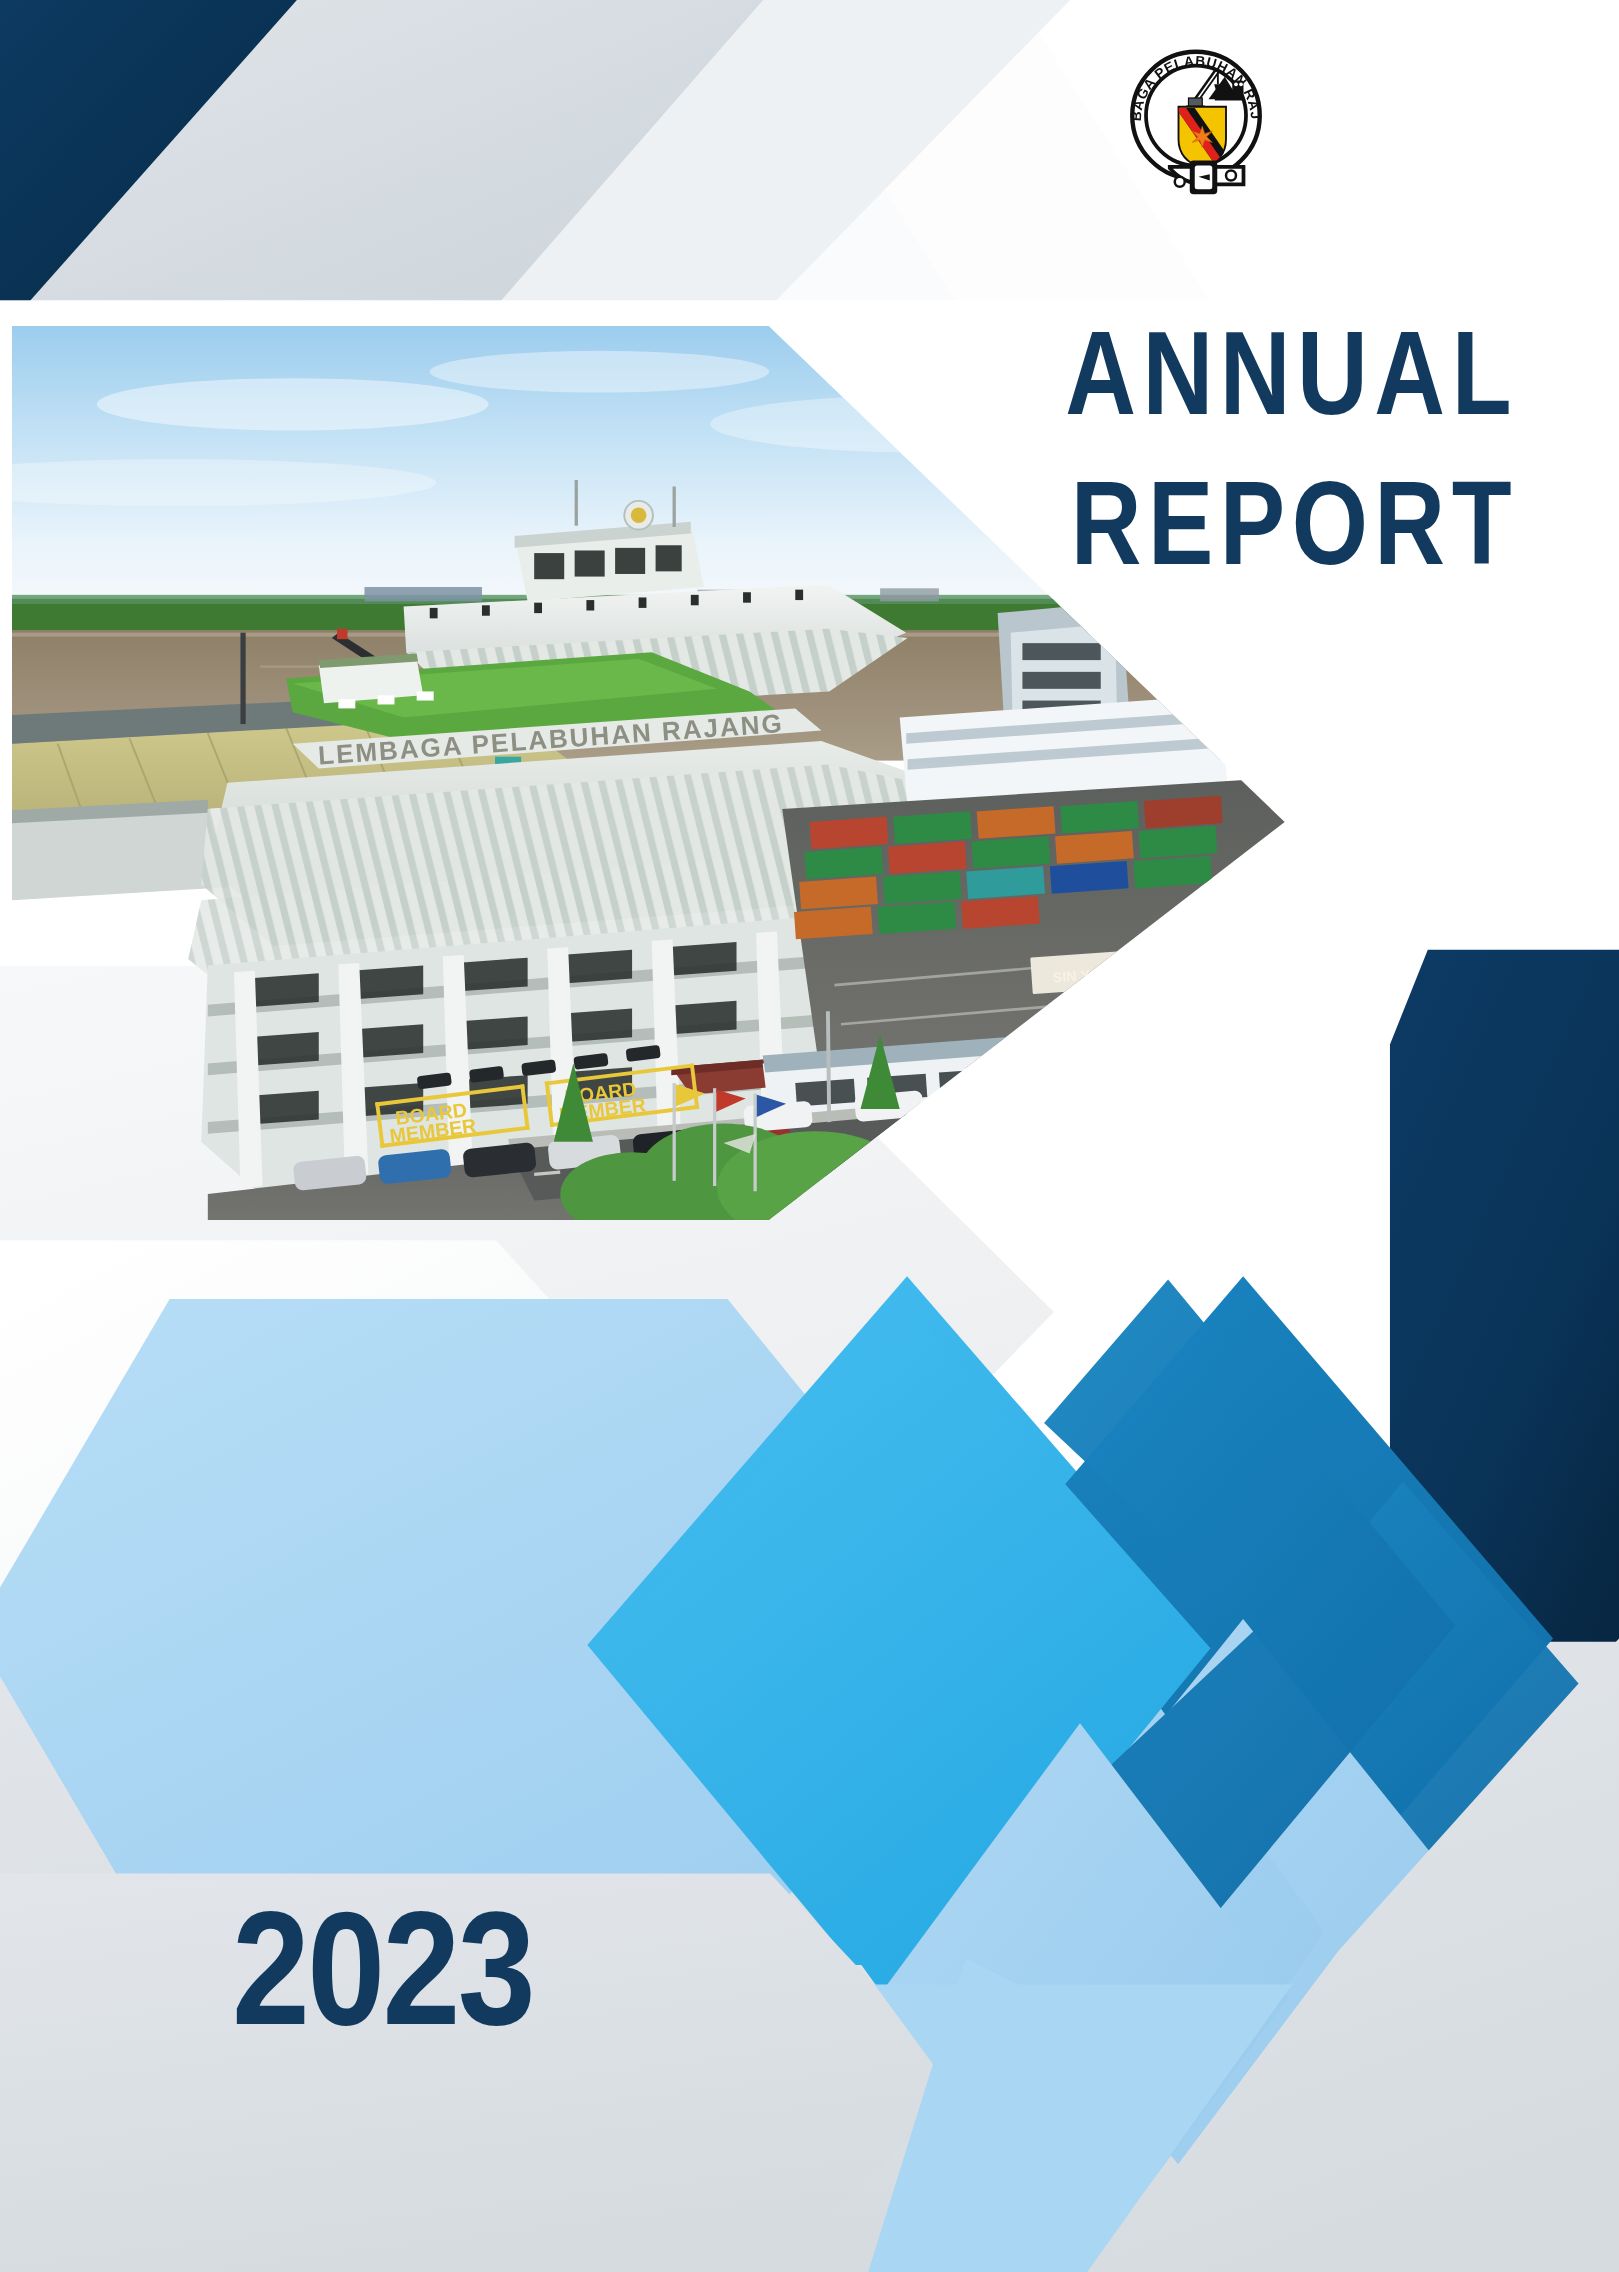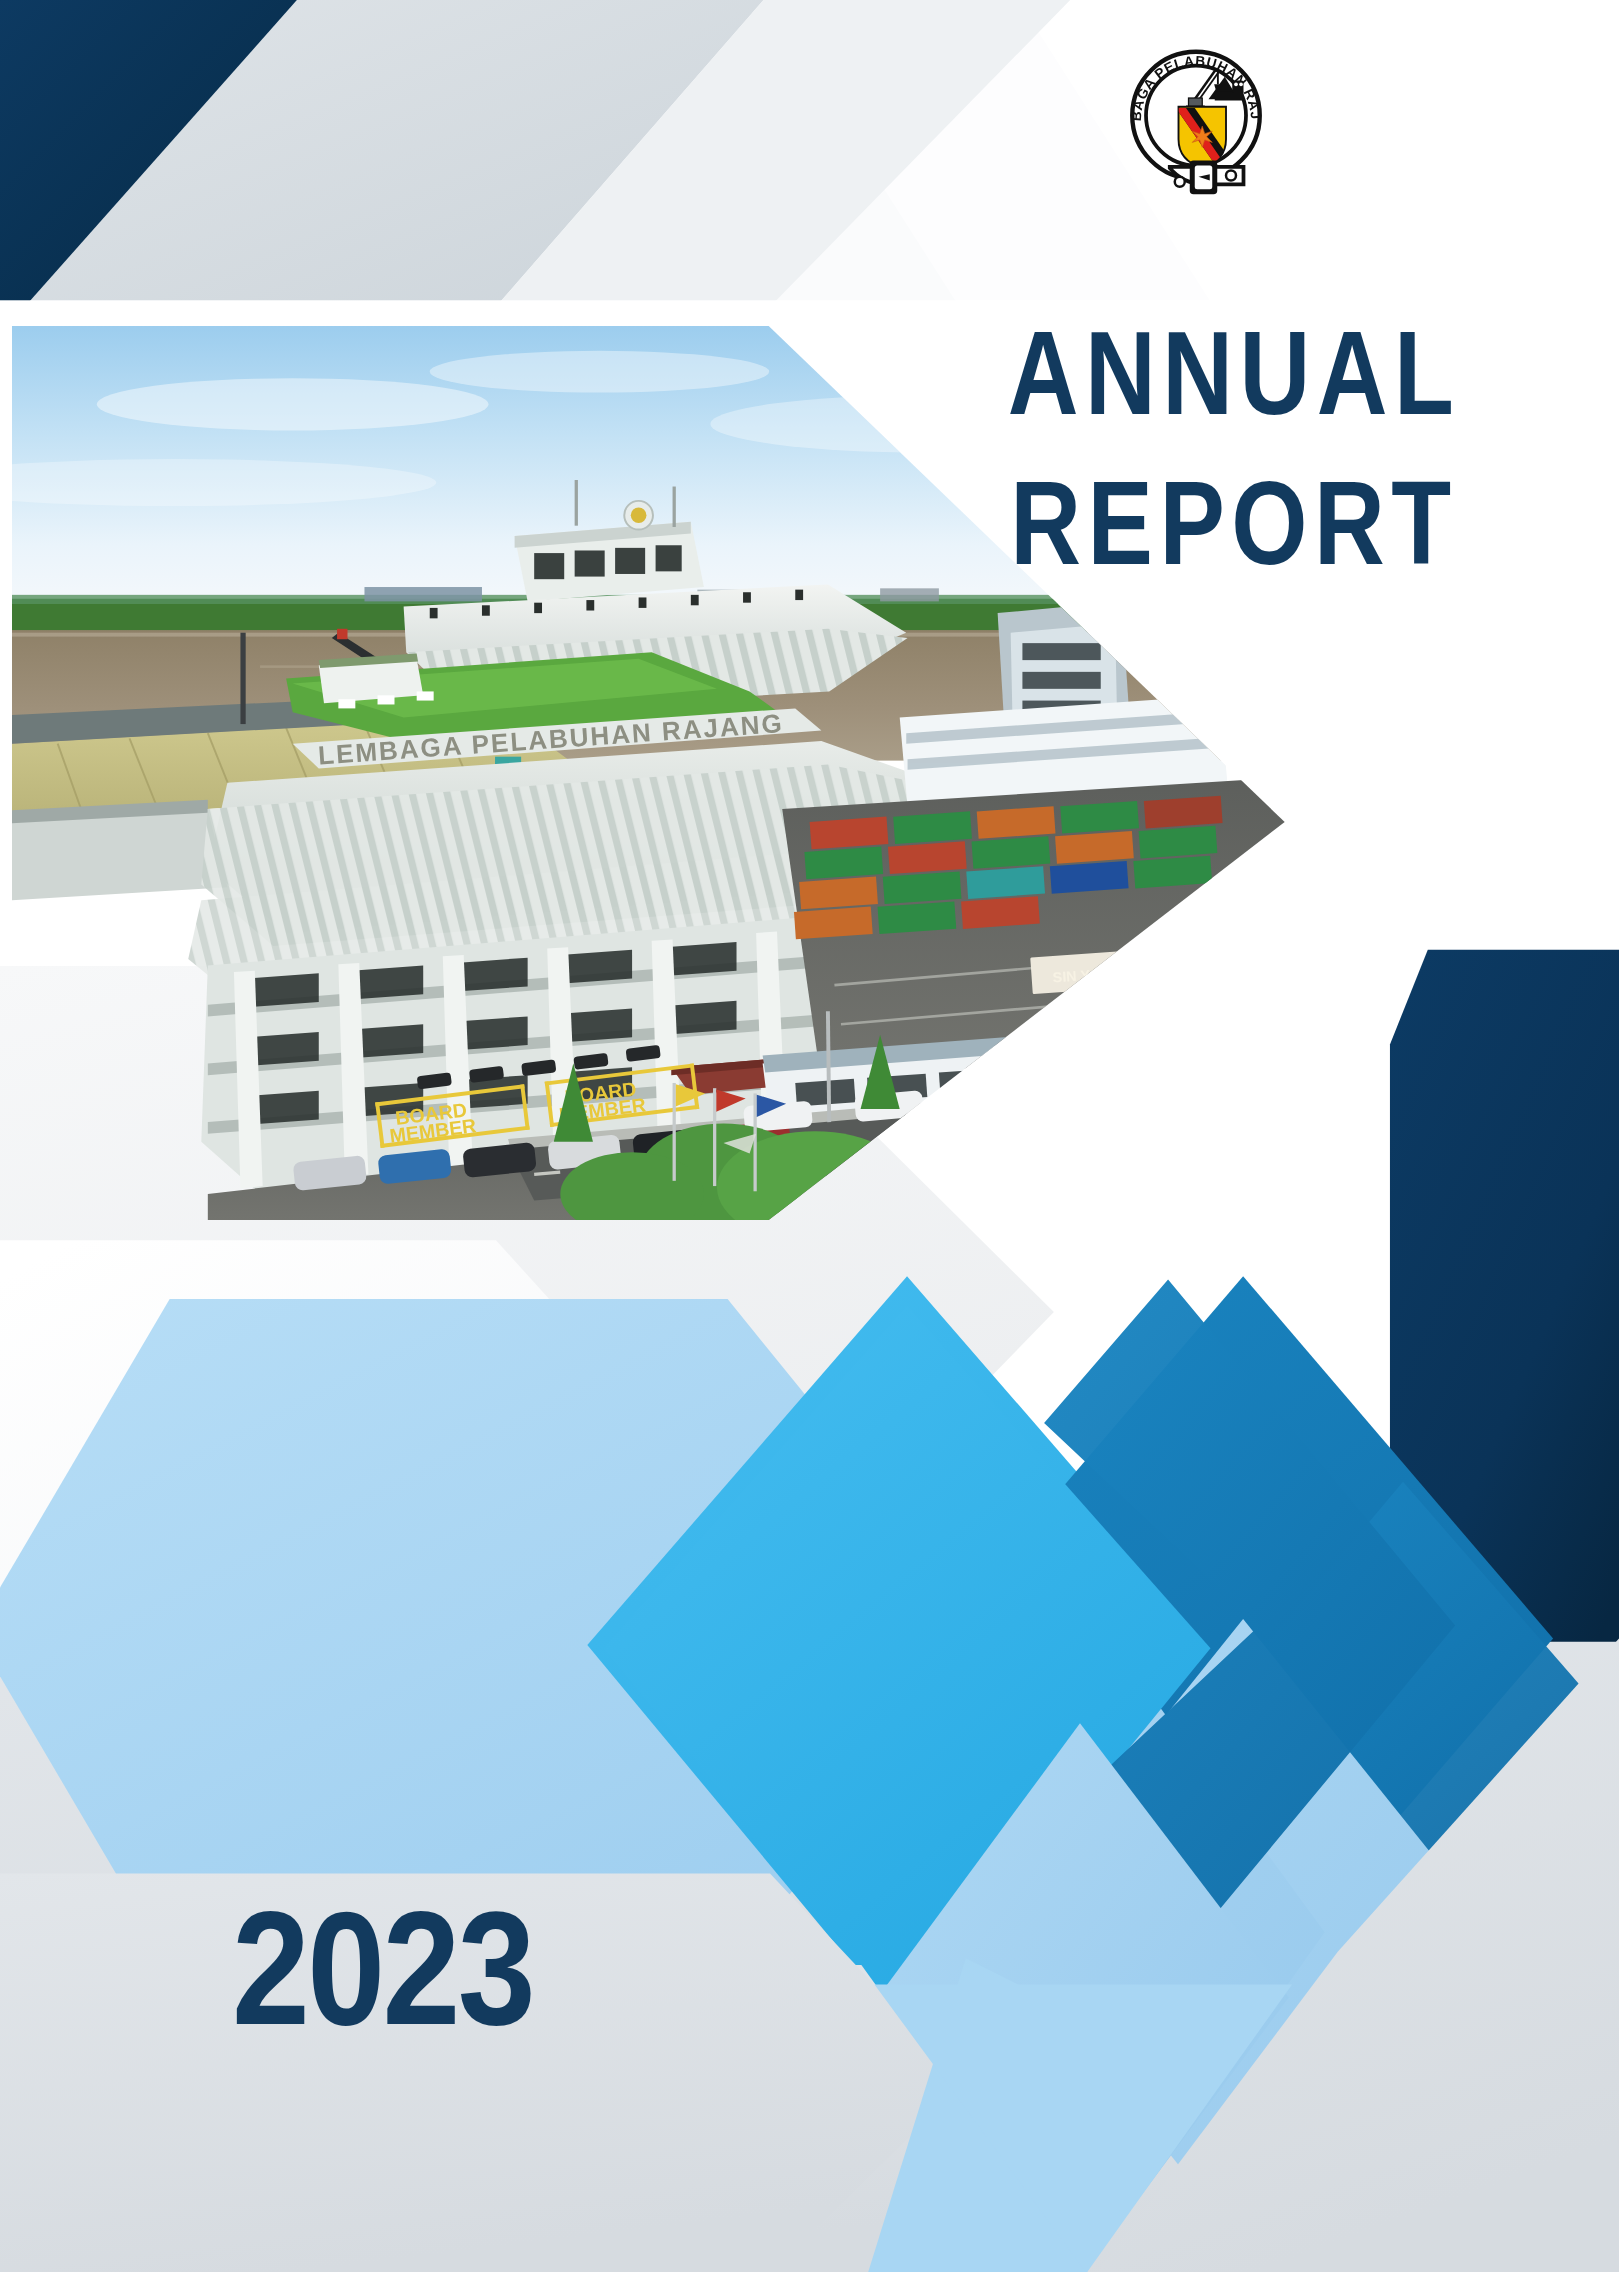--- a/index.html
+++ b/index.html
@@ -24,21 +24,21 @@
     left:1121px; top:38px;
     width:150px; height:160px;
   }
   #logo-wrap svg{width:100%;height:100%;display:block;}
 
   
   #title-block{
     position:absolute;
     left:950px; top:307px;
     width:568px;
-    text-align:center;
+    text-align:right;
     z-index:40;
   }
   .title-line{
     color:#123a5e;
     font-family:"Liberation Sans", sans-serif;
     font-weight:700;
     font-size:98px;
     line-height:1.12;
     letter-spacing:6.5px;
     transform:scaleY(1.22);

